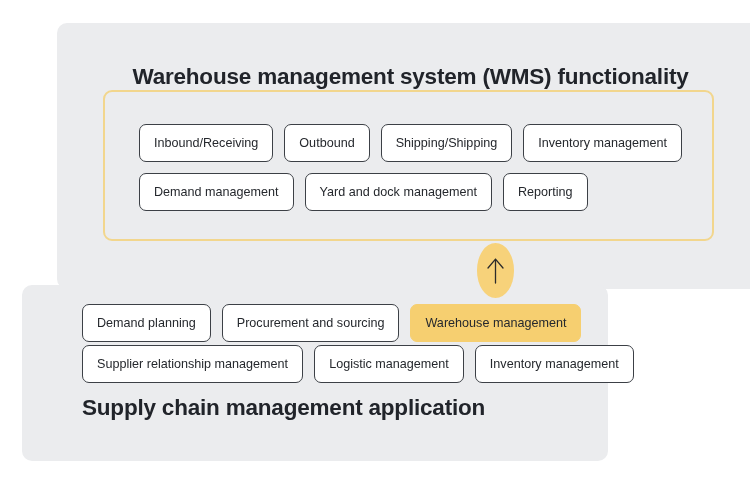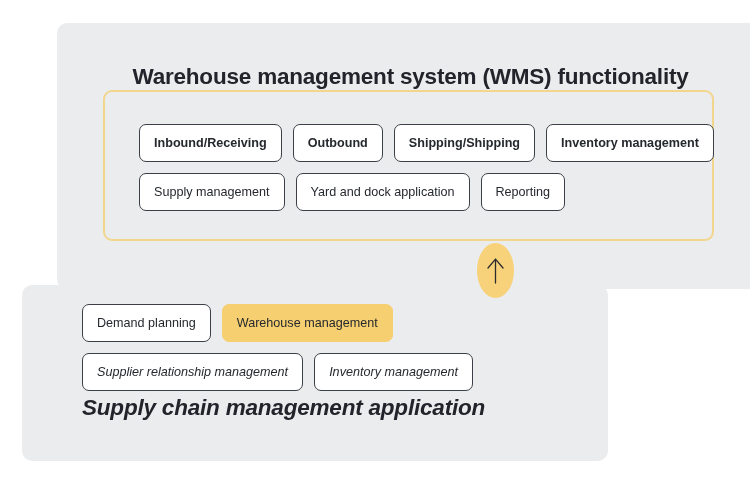--- a/index.html
+++ b/index.html
@@ -56,21 +56,20 @@
   .title-wms {
     left: 0;
     right: 0;
     top: 41px;
     text-align: center;
   }
   .title-scm {
     left: 60px;
     top: 110px;
     text-align: center;
-    font-style: italic;
   }
 
   
   .wms-frame {
     position: absolute;
     left: 46px;
     top: 67px;
     width: 611px;
     height: 151px;
     border: 2px solid #f2d68d;
@@ -79,25 +78,25 @@
   }
 
   
   .chip-row {
     position: absolute;
     display: flex;
     flex-direction: row;
     align-items: flex-start;
     gap: 11px;
   }
-  .wms-row-1 { left: 34px; top: 32px; font-weight: bold; }
+  .wms-row-1 { left: 34px; top: 32px; }
   .wms-row-2 { left: 34px; top: 81px; }
 
   .scm-row-1 { left: 60px; top: 19px; }
-  .scm-row-2 { left: 60px; top: 68px; font-style: italic; }
+  .scm-row-2 { left: 60px; top: 60px; }
 
   .chip {
     box-sizing: border-box;
     height: 38px;
     display: flex;
     align-items: center;
     justify-content: center;
     padding: 0 14px;
     background: #ffffff;
     border: 1.4px solid #3c4046;
@@ -150,24 +149,24 @@
         <div class="chip">
           <span>Shipping/Shipping</span>
         </div>
         <div class="chip">
           <span>Inventory management</span>
         </div>
       </div>
 
       <div class="chip-row wms-row-2">
         <div class="chip">
-          <span>Supply management</span>
-        </div>
-        <div class="chip">
-          <span>Yard and dock application</span>
+          <span>Demand management</span>
+        </div>
+        <div class="chip">
+          <span>Yard and dock management</span>
         </div>
         <div class="chip">
           <span>Reporting</span>
         </div>
       </div>
 
     </div>
   </div>
 
   <div class="arrow-badge">
@@ -177,30 +176,36 @@
       </svg>
     </span>
   </div>
 
   <div class="panel panel-scm">
 
     <div class="chip-row scm-row-1">
       <div class="chip">
         <span>Demand planning</span>
       </div>
+      <div class="chip">
+        <span>Procurement and sourcing</span>
+      </div>
       <div class="chip highlight">
         <span>Warehouse management</span>
       </div>
     </div>
 
     <div class="chip-row scm-row-2">
       <div class="chip">
         <span>Supplier relationship management</span>
       </div>
       <div class="chip">
+        <span>Logistic management</span>
+      </div>
+      <div class="chip">
         <span>Inventory management</span>
       </div>
     </div>
 
     <div class="panel-title title-scm">Supply chain management application</div>
 
   </div>
 
 </div>
 

